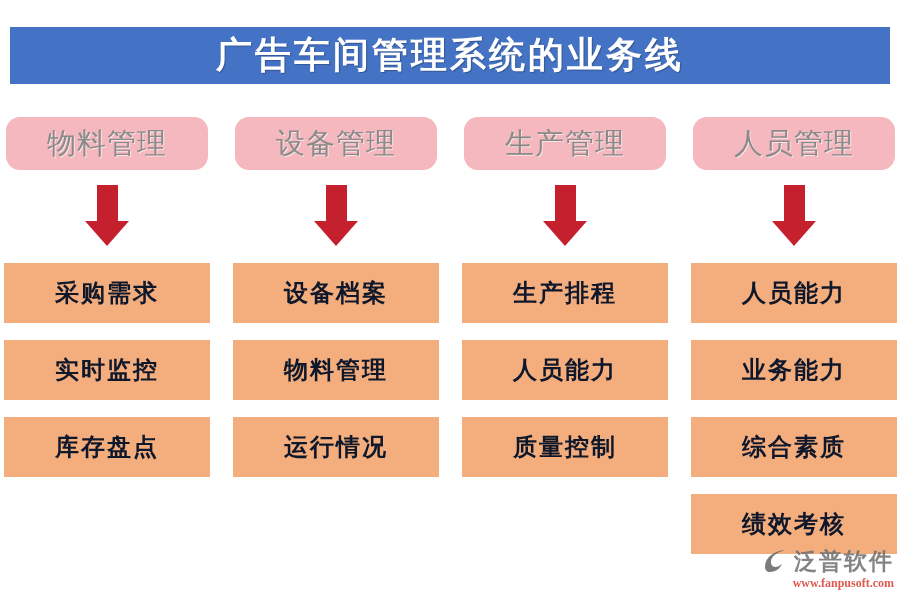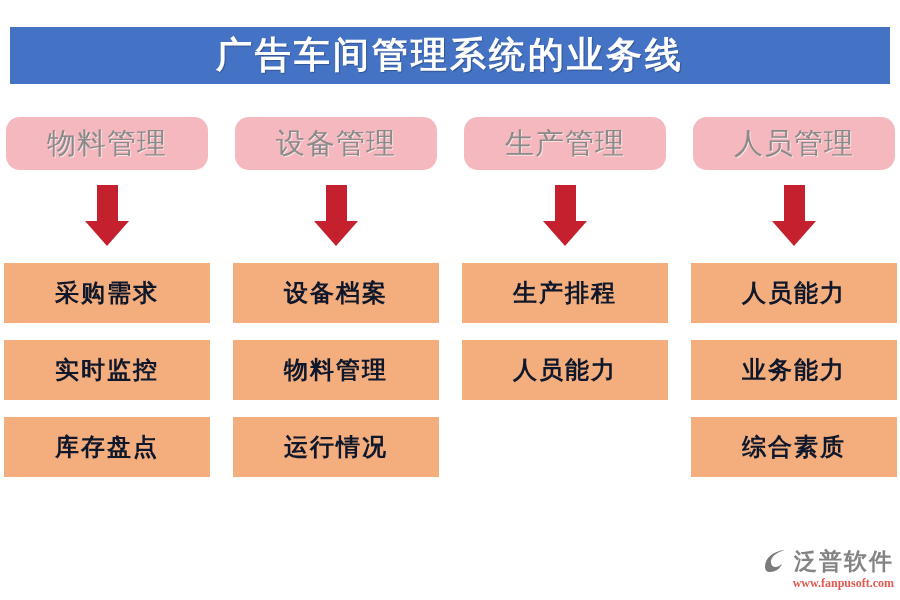--- a/index.html
+++ b/index.html
@@ -177,40 +177,46 @@
           <div class="shaft"></div>
           <div class="head"></div>
         </div>
       </div>
       <div class="item-box">
           <span class="item-label">生产排程</span>
         </div>
       <div class="item-box">
           <span class="item-label">人员能力</span>
         </div>
+      <div class="item-box">
+          <span class="item-label">质量控制</span>
+        </div>
     </div>
 
     <div class="col">
       <div class="cat-box">
         <span class="cat-label">人员管理</span>
       </div>
       <div class="arrow-wrap">
         <div class="arrow">
           <div class="shaft"></div>
           <div class="head"></div>
         </div>
       </div>
       <div class="item-box">
           <span class="item-label">人员能力</span>
         </div>
       <div class="item-box">
           <span class="item-label">业务能力</span>
         </div>
       <div class="item-box">
           <span class="item-label">综合素质</span>
+        </div>
+      <div class="item-box">
+          <span class="item-label">绩效考核</span>
         </div>
     </div>
 
   </div>
 
   <div class="watermark">
     <div class="wm-row">
       <span style="display:inline-flex;">
         <svg width="26" height="26" viewBox="0 0 26 26">
           <path d="M23 2 C12 3 3 9 3 19 C3 22 5 24 8 24 C13 24 18 21 20 16 C15 20 10 20 9 15 C8 9 15 4 23 2 Z" fill="rgba(90,90,90,0.8)"></path>

